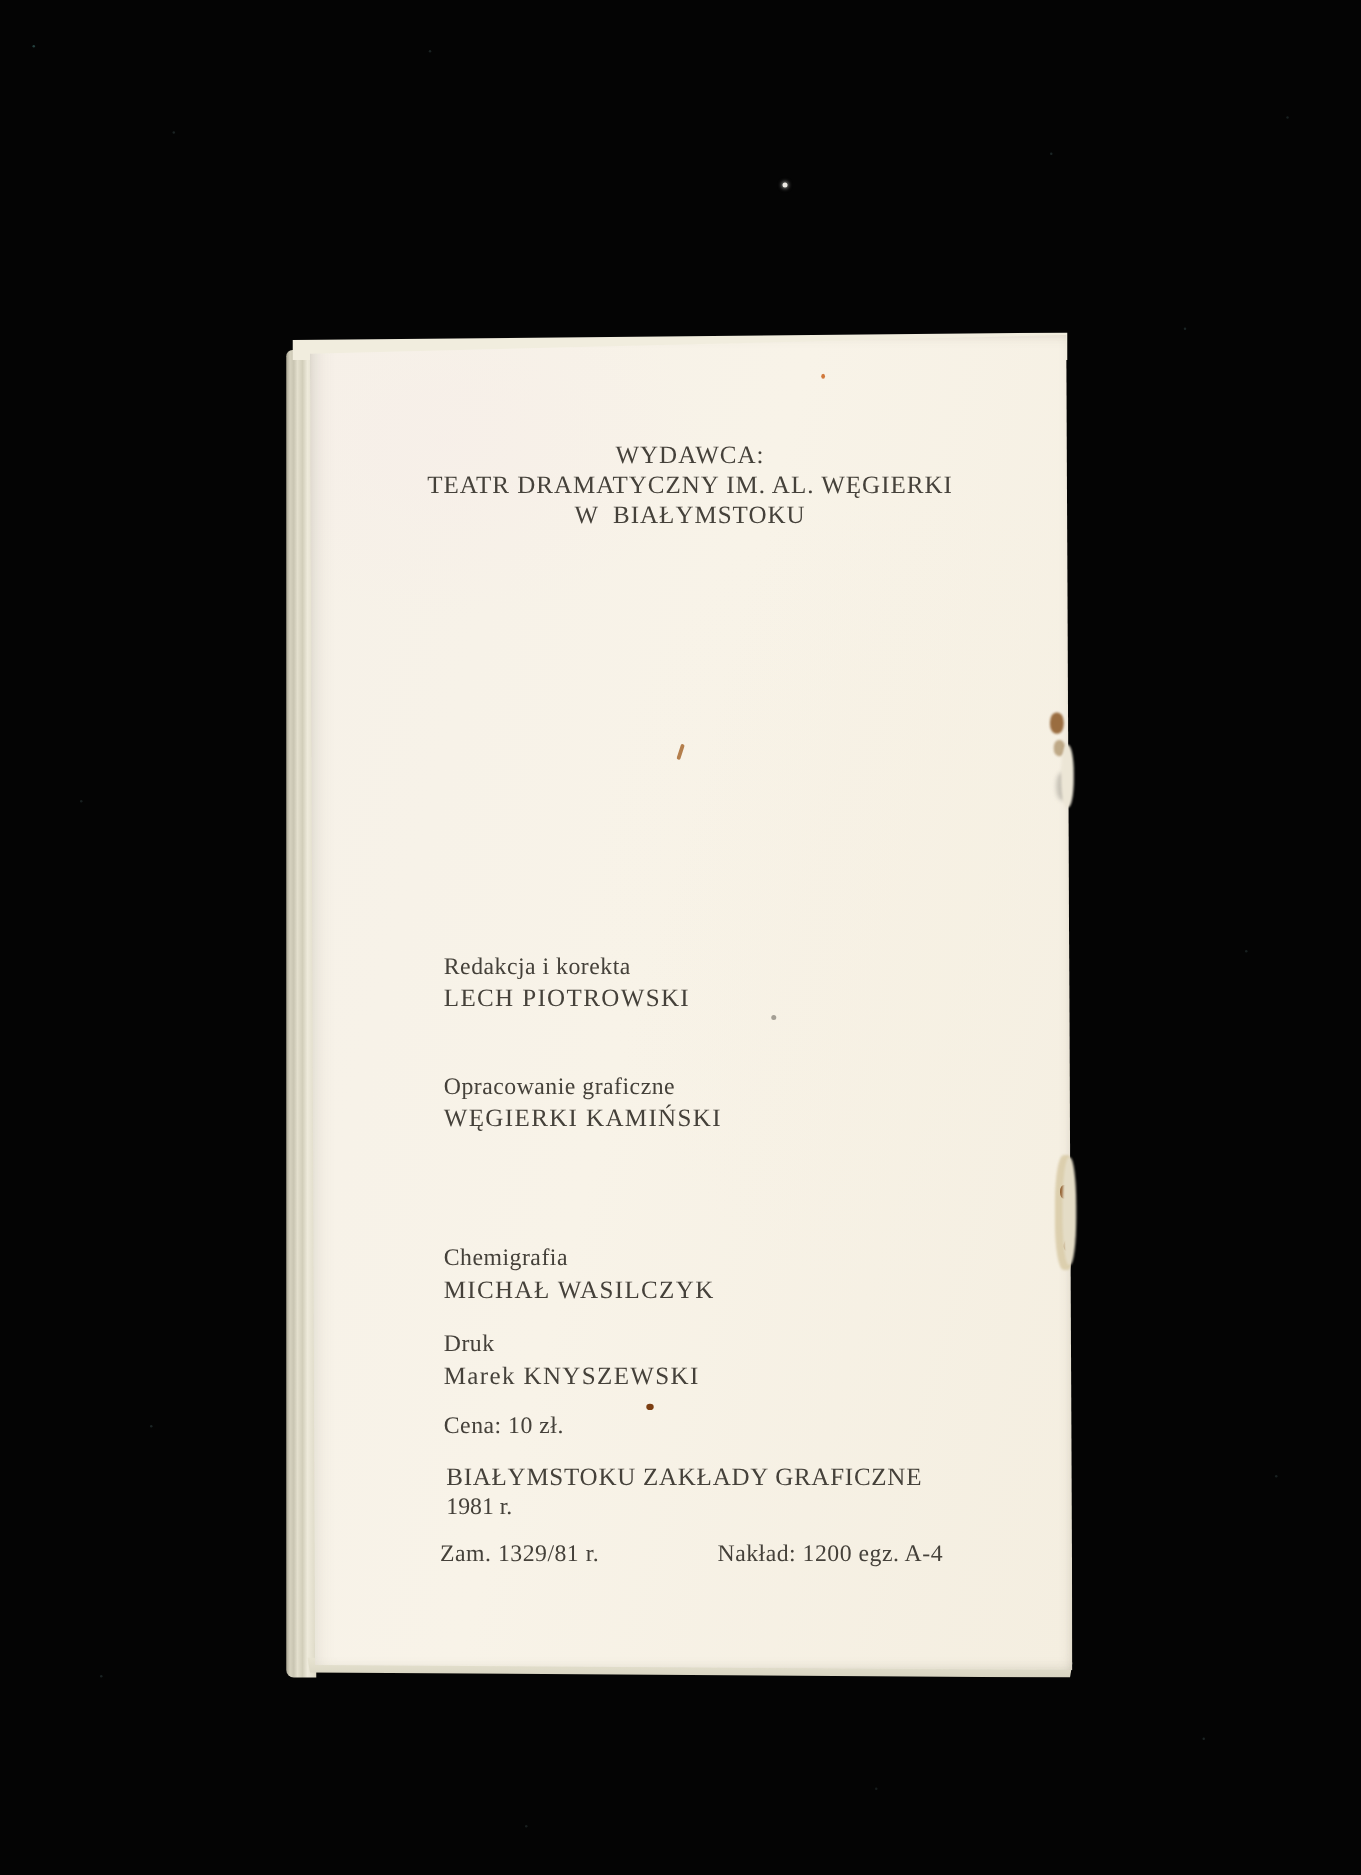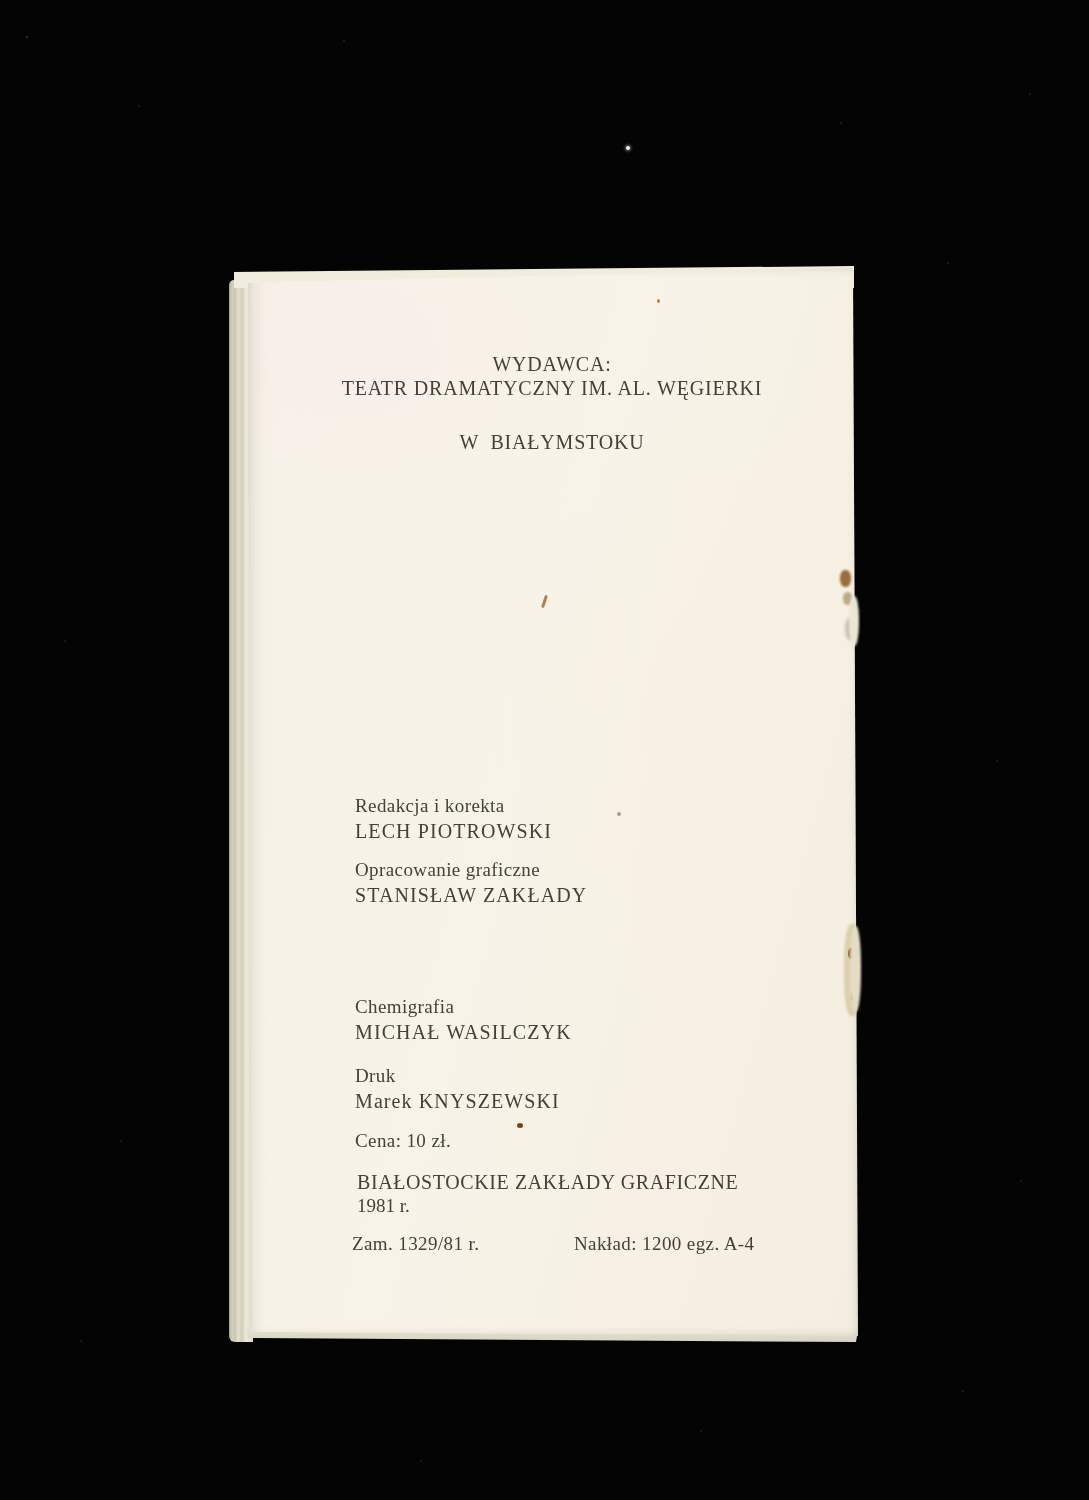--- a/index.html
+++ b/index.html
@@ -70,26 +70,26 @@
     z-index: 2;
     color: #45413a;
   }
 
   
   .pub-header {
     position: absolute; left: 0; right: 0; top: 86px;
     text-align: center; font-size: 20px; line-height: 24px;
     letter-spacing: 0.8px;
   }
-  .pub-header .pre { white-space: pre; margin-top: 30px; }
+  .pub-header .pre { white-space: pre; }
 
   .credit { position: absolute; left: 109px; }
   .credit .role  { font-size: 19px; height: 25px; letter-spacing: 0.4px; }
   .credit .cname { font-size: 20px; letter-spacing: 1.1px; }
-  .c0 { top: 529px; }
+  .c0 { top: 497px; }
   .c1 { top: 593px; }
   .c2 { top: 662px; }
   .c3 { top: 730px; }
   .c4 { top: 799px; }
 
   .price-line { position: absolute; left: 109px; top: 864px; font-size: 19px; letter-spacing: 0.4px; }
 
   .printer-block { position: absolute; left: 111px; top: 905px; }
   .printer-block .house { font-size: 20px; height: 24px; letter-spacing: 0.6px; }
   .printer-block .year  { font-size: 19px; }
@@ -135,38 +135,38 @@
       <div class="pre">W  BIAŁYMSTOKU</div>
     </div>
 
     <div class="credit c0">
       <div class="role">Redakcja i korekta</div>
       <div class="cname">LECH PIOTROWSKI</div>
     </div>
 
     <div class="credit c1">
       <div class="role">Opracowanie graficzne</div>
-      <div class="cname">STANISŁAW ZAKŁADY</div>
+      <div class="cname">WĘGIERKI KAMIŃSKI</div>
     </div>
 
 
     <div class="credit c3">
       <div class="role">Chemigrafia</div>
       <div class="cname">MICHAŁ WASILCZYK</div>
     </div>
 
     <div class="credit c4">
       <div class="role">Druk</div>
       <div class="cname">Marek KNYSZEWSKI</div>
     </div>
 
     <div class="price-line">Cena: 10 zł.</div>
 
     <div class="printer-block">
-      <div class="house">BIAŁOSTOCKIE ZAKŁADY GRAFICZNE</div>
+      <div class="house">BIAŁYMSTOKU ZAKŁADY GRAFICZNE</div>
       <div class="year">1981 r.</div>
     </div>
 
     <div class="footer-row">
       <span>Zam. 1329/81 r.</span>
       <span class="runinfo">Nakład: 1200 egz. A-4</span>
     </div>
 
     <div class="fleck fiber"></div>
     <div class="fleck dot-brown"></div>

